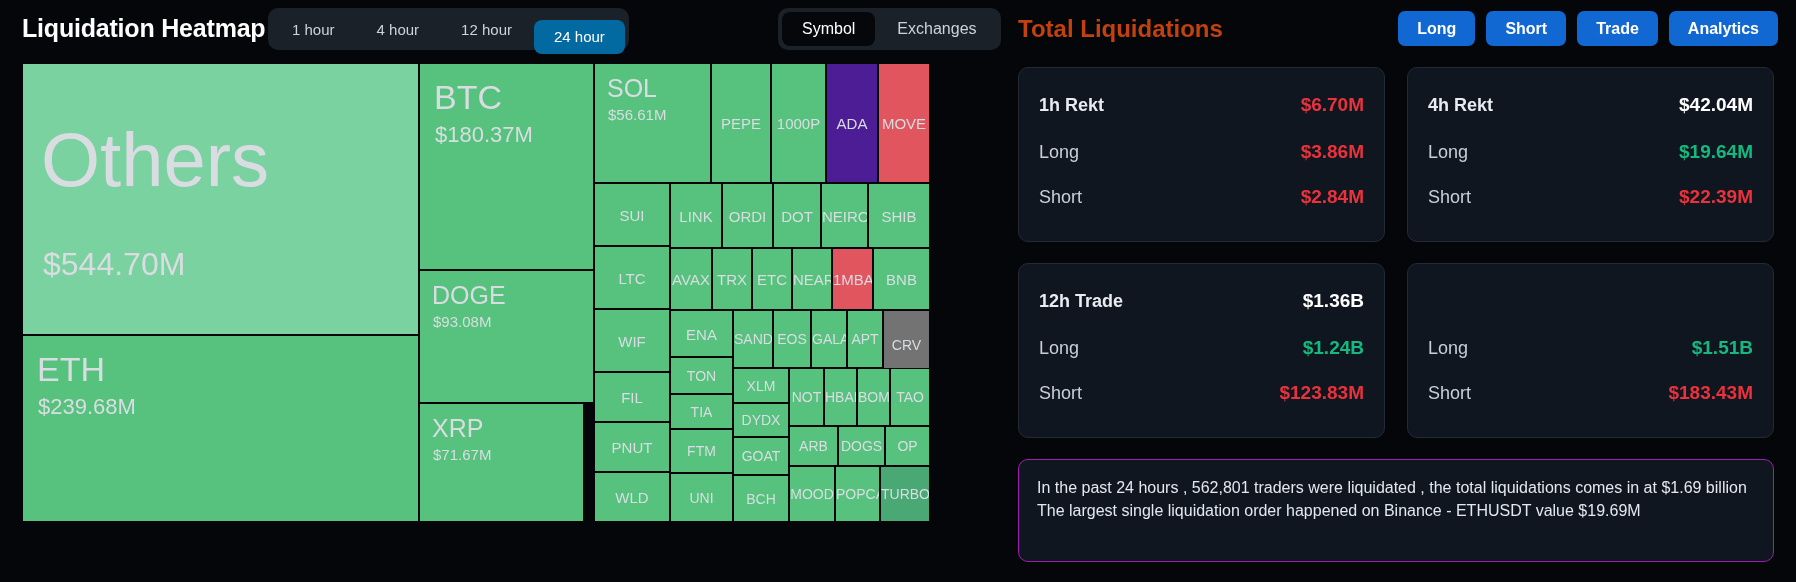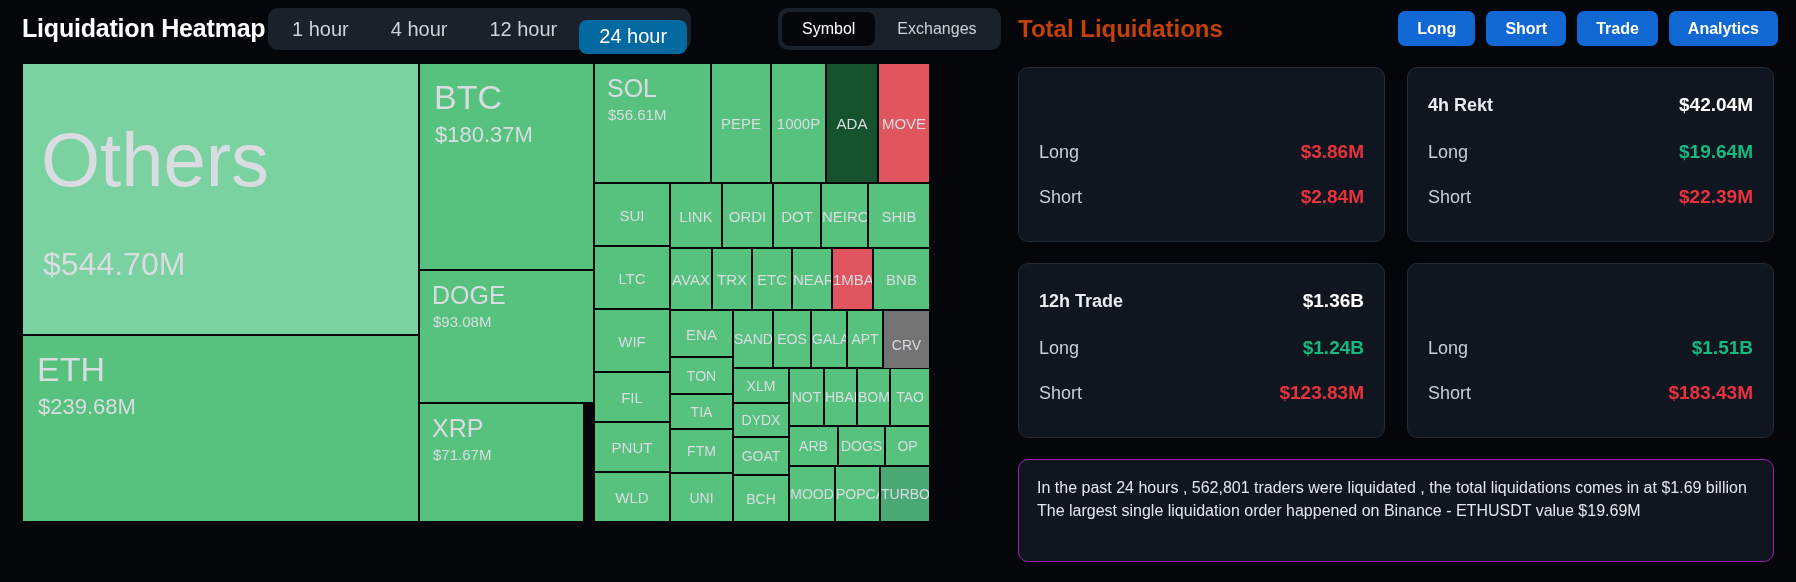--- a/index.html
+++ b/index.html
@@ -18,21 +18,21 @@
     font-size: 25px; font-weight: bold; color: #ffffff;
     letter-spacing: -0.2px; white-space: nowrap; text-align: center;
   }
   .tf-group {
     position: absolute; left: 268px; top: 8px; height: 42px;
     background: #1b2128; border-radius: 10px; display: flex;
     align-items: center; padding: 4px; gap: 2px;
   }
   .tf-btn {
     height: 34px; padding: 0 20px; display: flex; align-items: center;
-    justify-content: center; font-size: 20px; color: #ccd3da;
+    justify-content: center; font-size: 15px; color: #ccd3da;
     border-radius: 8px; cursor: pointer; white-space: nowrap;
     background: transparent;
   }
   .tf-btn.active { background: #0369a1; color: #ffffff; margin-top: 15px; }
 
   .sx-group {
     position: absolute; left: 778px; top: 8px; height: 42px;
     background: #1b2128; border-radius: 10px; display: flex;
     align-items: center; padding: 4px; gap: 2px;
   }
@@ -179,21 +179,21 @@
       <div class="tile sz-sm" style="left: 572px; top: 0px; width: 117px; height: 120px; background: rgb(86, 194, 126);">
         <span class="tl-name">SOL</span>
         <span class="tl-val">$56.61M</span>
       </div>
       <div class="tile sz-tile" style="left: 689px; top: 0px; width: 60px; height: 120px; background: rgb(86, 194, 126);">
         <span class="tl-name">PEPE</span>
       </div>
       <div class="tile sz-tile" style="left: 749px; top: 0px; width: 55px; height: 120px; background: rgb(86, 194, 126);">
         <span class="tl-name">1000P</span>
       </div>
-      <div class="tile sz-tile" style="left: 804px; top: 0px; width: 52px; height: 120px; background: #14532d;">
+      <div class="tile sz-tile" style="left: 804px; top: 0px; width: 52px; height: 120px; background: #4c1d95;">
         <span class="tl-name">ADA</span>
       </div>
       <div class="tile sz-tile" style="left: 856px; top: 0px; width: 52px; height: 120px; background: rgb(225, 85, 95);">
         <span class="tl-name">MOVE</span>
       </div>
       <div class="tile sz-tile" style="left: 572px; top: 120px; width: 76px; height: 63px; background: rgb(86, 194, 126);">
         <span class="tl-name">SUI</span>
       </div>
       <div class="tile sz-tile" style="left: 648px; top: 120px; width: 52px; height: 65px; background: rgb(86, 194, 126);">
         <span class="tl-name">LINK</span>
@@ -312,20 +312,24 @@
       <div class="tile sz-tile2" style="left: 813px; top: 403px; width: 45px; height: 56px; background: rgb(86, 194, 126);">
         <span class="tl-name">POPCAT</span>
       </div>
       <div class="tile sz-tile2" style="left: 858px; top: 403px; width: 50px; height: 56px; background: rgb(74, 168, 117);">
         <span class="tl-name">TURBO</span>
       </div>
     </div>
 
   <div class="stats" id="stats">
       <div class="card" style="left: 0px; top: 0px; width: 367px; height: 175px;">
+        <div class="c-row" style="top: 26px;">
+          <span class="c-label head">1h Rekt</span>
+          <span class="c-value red">$6.70M</span>
+        </div>
         <div class="c-row" style="top: 73px;">
           <span class="c-label">Long</span>
           <span class="c-value red">$3.86M</span>
         </div>
         <div class="c-row" style="top: 118px;">
           <span class="c-label">Short</span>
           <span class="c-value red">$2.84M</span>
         </div>
       </div>
       <div class="card" style="left: 389px; top: 0px; width: 367px; height: 175px;">

